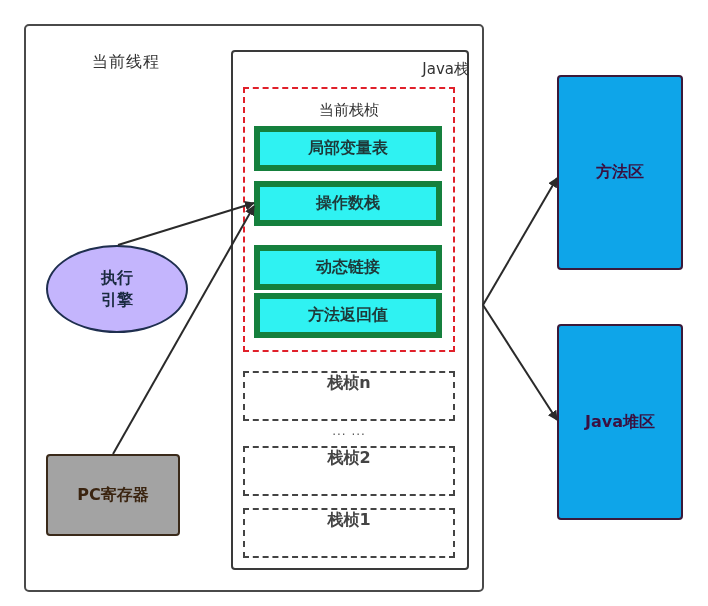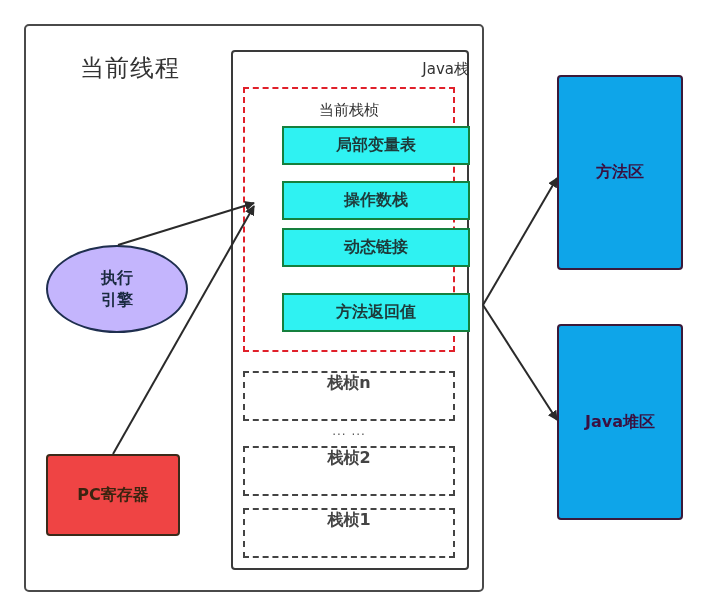--- a/index.html
+++ b/index.html
@@ -1,39 +1,39 @@
 <!DOCTYPE html>
 <html><head>
   <meta charset="utf-8">
   <style>
     html, body { margin: 0; padding: 0; background: #ffffff; }
     body { width: 708px; height: 606px; position: relative; overflow: hidden;
            font-family: "DejaVu Sans", "Liberation Sans", sans-serif; color: #222; }
     .abs { position: absolute; box-sizing: border-box; }
     .thread { left: 24px; top: 24px; width: 460px; height: 568px;
               border: 2px solid #4a4a4a; border-radius: 5px; background: #fff; }
-    .thread-title { left: 80px; top: 52px; font-size: 24px; color: #333; letter-spacing: 1px; }
+    .thread-title { left: 92px; top: 52px; font-size: 16px; color: #333; letter-spacing: 1px; }
     .jstack { left: 231px; top: 50px; width: 238px; height: 520px;
               border: 2px solid #3a3a3a; border-radius: 4px; background: #fff; }
     .jstack-title { left: 231px; top: 60px; width: 238px; text-align: right; font-size: 15px; color: #333; }
     .cur-frame { left: 243px; top: 87px; width: 212px; height: 265px;
                  border: 2px dashed #e0202a; }
     .cur-frame-title { left: 243px; top: 101px; width: 212px; text-align: center; font-size: 15px; color: #333; }
-    .cell { left: 254px; width: 188px; height: 39px; background: #2ff2f2;
-            border: 2px solid #15803d; display: flex; align-items: center; justify-content: center;
-            font-size: 16px; font-weight: bold; color: #1e3a3a; margin-left: 28px; }
+    .cell { left: 254px; width: 188px; height: 45px; background: #2ff2f2;
+            border: 6px solid #15803d; display: flex; align-items: center; justify-content: center;
+            font-size: 16px; font-weight: bold; color: #1e3a3a; }
     .frame { left: 243px; width: 212px; height: 50px; border: 2px dashed #444;
              display: flex; justify-content: center;
              font-size: 16px; font-weight: bold; color: #444; }
     .dots { left: 243px; top: 424px; width: 212px; text-align: center; font-size: 12px; color: #555; letter-spacing: 1px; }
     .engine { left: 46px; top: 245px; width: 142px; height: 88px; border-radius: 50%;
               background: #c4b5fd; border: 2px solid #1f2f4f;
               display: flex; flex-direction: column; align-items: center; justify-content: center;
               font-size: 16px; font-weight: bold; color: #1a2a40; line-height: 22px; }
-    .pc { left: 46px; top: 454px; width: 134px; height: 82px; background: #ef4444;
+    .pc { left: 46px; top: 454px; width: 134px; height: 82px; background: #a3a3a3;
           border: 2px solid #3a2a1a; border-radius: 4px;
           display: flex; align-items: center; justify-content: center;
           font-size: 16px; font-weight: bold; color: #3a2410; }
     .area { left: 557px; width: 126px; background: #0ea5e9; border: 2px solid #3a1a3a; border-radius: 4px;
             display: flex; align-items: center; justify-content: center;
             font-size: 16px; font-weight: bold; color: #3a1040; }
     svg.arrows { position: absolute; left: 0; top: 0; width: 708px; height: 606px; pointer-events: none; }
   </style>
 </head>
 <body>
@@ -46,21 +46,21 @@
 
 <div class="abs cur-frame"></div>
 <div class="abs cur-frame-title">当前栈桢</div>
 
 <div class="abs cell" style="top:126px;">
   <span>局部变量表</span>
 </div>
 <div class="abs cell" style="top:181px;">
   <span>操作数栈</span>
 </div>
-<div class="abs cell" style="top:228px;">
+<div class="abs cell" style="top:245px;">
   <span>动态链接</span>
 </div>
 <div class="abs cell" style="top:293px;">
   <span>方法返回值</span>
 </div>
 
 <div class="abs frame" style="top:371px;">
   <span>栈桢n</span>
 </div>
 <div class="abs dots">... ...</div>

